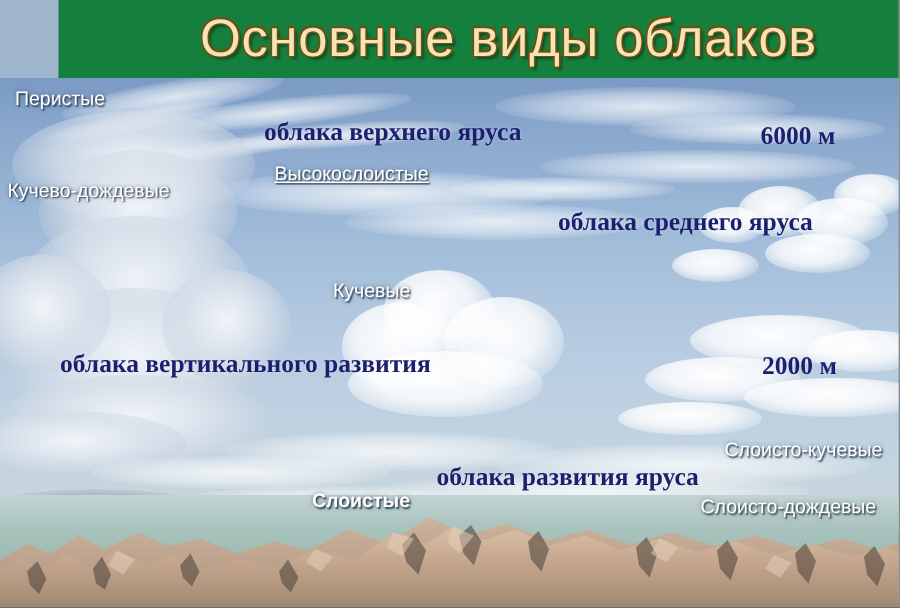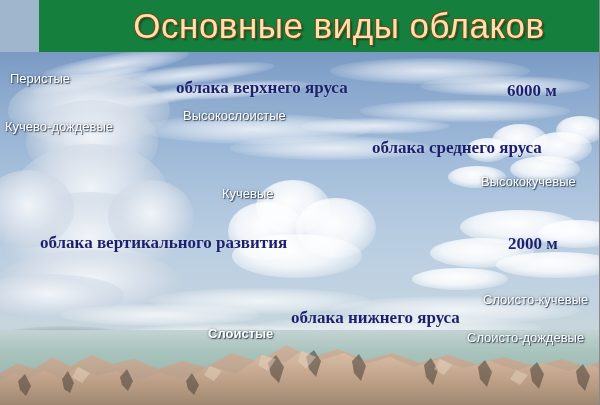--- a/index.html
+++ b/index.html
@@ -244,42 +244,41 @@
       <path d="M210,33 L222,38 L214,48 L204,42 Z"></path>
       <path d="M440,26 L452,32 L444,42 L434,36 Z"></path>
       <path d="M516,37 L528,42 L520,52 L510,46 Z"></path>
     </g>
   </svg>
 
   <div id="title-bar">
     <div id="title-text">Основные виды облаков</div>
   </div>
 
-  <div class="lbl type" style="left:10px;  top:58px;margin-top:13px;">Перистые</div>
-
-
-  <div class="lbl type" style="left:183px; top:108px;">Высокослоистые</div>
+  <div class="lbl type" style="left:10px;  top:58px;">Перистые</div>
+
+
+  <div class="lbl type" style="left:183px; top:108px;text-decoration:underline;">Высокослоистые</div>
 
   <div class="lbl type" style="left:5px;   top:119px;">Кучево-дождевые</div>
 
-  <div class="lbl type" style="left:481px; top:174px;">Высококучевые</div>
 
   <div class="lbl type" style="left:222px; top:186px;">Кучевые</div>
 
   <div class="lbl type" style="left:483px; top:272px;margin-top:20px;">Слоисто-кучевые</div>
 
   <div class="lbl type" style="left:208px; top:326px;font-weight:bold;">Слоистые</div>
 
   <div class="lbl type" style="left:467px; top:330px;">Слоисто-дождевые</div>
 
   <div class="lbl tier" style="left:176px; top:78px;">облака верхнего яруса</div>
 
   <div class="lbl tier" style="left:362px; top:138px;margin-left:10px;">облака среднего яруса</div>
 
   <div class="lbl tier" style="left:40px;  top:233px;">облака вертикального развития</div>
 
-  <div class="lbl tier" style="left:291px; top:308px;">облака нижнего яруса</div>
+  <div class="lbl tier" style="left:291px; top:308px;">облака развития яруса</div>
 
   <div class="lbl alt" style="left:507px; top:81px;">6000 м</div>
 
   <div class="lbl alt" style="left:508px; top:234px;">2000 м</div>
 
 </div>
 
 </body></html>

